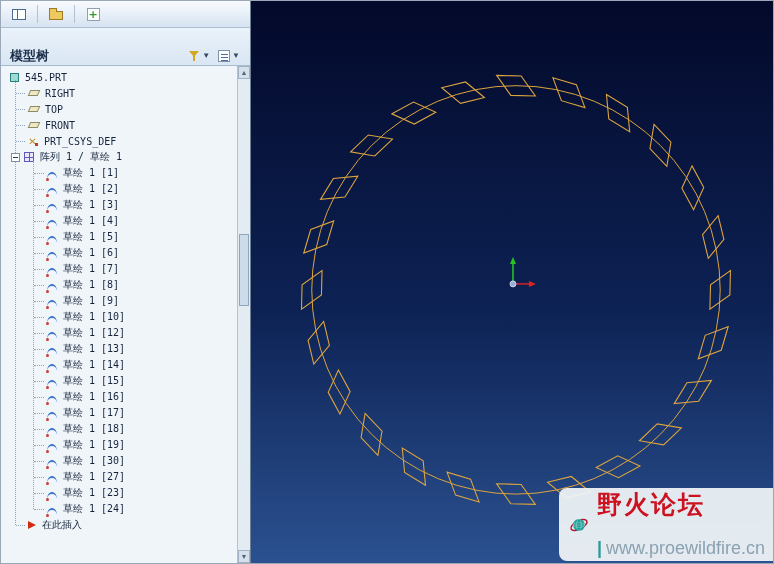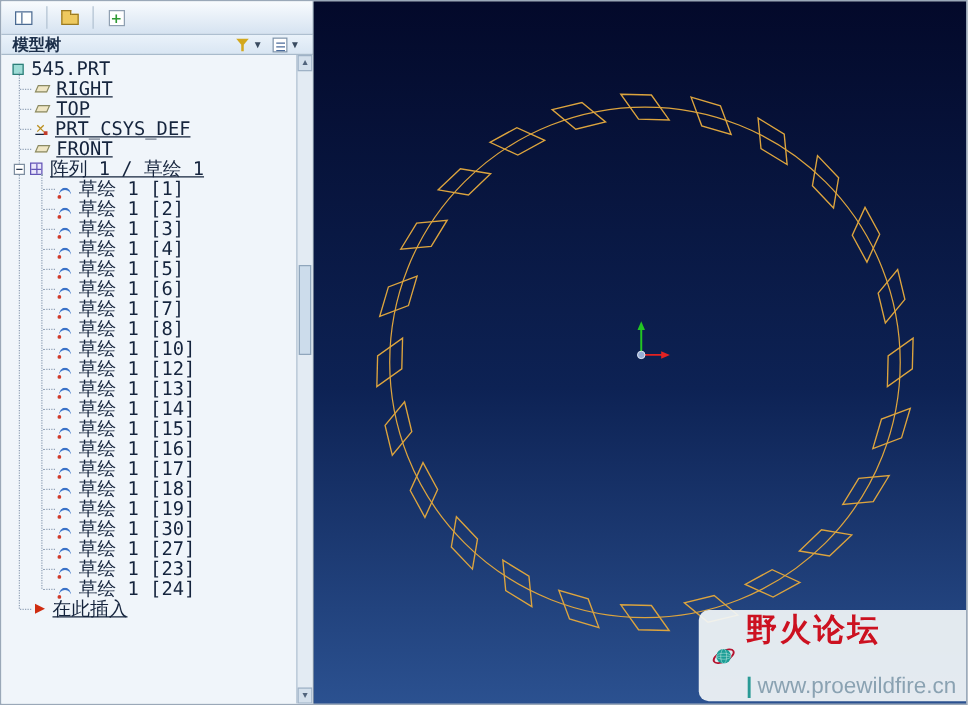--- a/index.html
+++ b/index.html
@@ -30,21 +30,21 @@
 
   .ic-panes { width:14px; height:11px; border:1px solid #4a6a92; background:
       linear-gradient(#4a6a92,#4a6a92) 4px 0/1px 100% no-repeat, #fdfefe; }
   .ic-folder { width:14px; height:9px; background:#eec95e; border:1px solid #9a7a22; position:relative; margin-top:3px; }
   .ic-folder::before { content:""; position:absolute; left:-1px; top:-4px; width:6px; height:3px;
       background:#eec95e; border:1px solid #9a7a22; border-bottom:none; }
   .ic-new { width:13px; height:13px; border:1px solid #8fa0b2; background:#ffffff;
       color:#2e9a34; font:bold 11px/11px "DejaVu Sans", sans-serif; text-align:center; }
 
   .tree-header {
-    height:16px; flex:none; display:flex; align-items:center;
+    height:38px; flex:none; display:flex; align-items:flex-end;
     padding:0 6px 0 9px;
     background:linear-gradient(#eaf2fa,#d9e6f3);
     border-bottom:1px solid #a8bacb;
   }
   .tree-title { font-size:13px; font-weight:bold; color:#1c2f4a; }
   .hd-spacer { flex:1; }
   .hd-btn { display:flex; align-items:center; gap:2px; border:1px solid transparent;
       background:transparent; padding:2px 3px; cursor:pointer; }
   .ic-funnel { width:11px; height:12px; position:relative; }
   .ic-funnel::before { content:""; position:absolute; left:0; top:1px;
@@ -54,21 +54,21 @@
   .ic-list { width:12px; height:12px; border:1px solid #7d93ab; background:
       linear-gradient(#4a6a9a,#4a6a9a) 2px 3px/7px 1px no-repeat,
       linear-gradient(#4a6a9a,#4a6a9a) 2px 6px/7px 1px no-repeat,
       linear-gradient(#4a6a9a,#4a6a9a) 2px 9px/7px 1px no-repeat, #ffffff; }
   .dd-arrow { font-size:8px; color:#394b60; line-height:1; }
 
   
   .tree-wrap { flex:1; position:relative; overflow:hidden; background:#f0f5fa; }
   .tree-body { position:absolute; left:0; top:0; right:13px; bottom:0; padding:3px 0 0 6px; overflow:hidden; }
   .row { height:16px; display:flex; align-items:center;
-      font-family:"DejaVu Sans Mono", monospace; font-size:15px; color:#15243d;
+      font-family:"DejaVu Sans Mono", monospace; font-size:10px; color:#15243d;
       white-space:nowrap; cursor:default; }
   .lbl { padding:0 2px; }
   .node-icon { flex:none; margin-right:4px; display:inline-flex; align-items:center; justify-content:center; }
 
   .icon-part { width:9px; height:9px; background:#9ddcd6; border:1px solid #2d7d78; margin-left:1px; }
   .icon-plane { width:10px; height:6px; background:#efe6c4; border:1px solid #8a8a64; transform:skewX(-24deg); margin-left:2px; }
   .icon-csys { width:11px; height:11px; position:relative; }
   .icon-csys::before { content:"\2715"; color:#bb8f1f; font:bold 10px/11px "DejaVu Sans", sans-serif; }
   .icon-csys::after { content:""; position:absolute; right:0; bottom:1px; width:3px; height:3px; background:#c23b2a; }
   .icon-pattern { width:10px; height:10px; border:1px solid #6456b6; background:
@@ -81,21 +81,21 @@
       border-top:4px solid transparent; border-bottom:4px solid transparent; margin-left:1px; }
   .insert-lbl { color:#15243d; }
 
   .expander { flex:none; width:9px; height:9px; border:1px solid #7d8ea0; background:#ffffff;
       position:relative; margin-right:4px; z-index:2; cursor:pointer; }
   .expander::before { content:""; position:absolute; left:1px; right:1px; top:3px; border-top:1px solid #2a3a50; }
 
   .root-row { padding-left:2px; }
   .lvl1 { position:relative; }
   .lvl1::before { content:""; position:absolute; left:8px; top:-5px; bottom:8px; border-left:1px dotted #93a4b8; }
-  .branch { position:relative; padding-left:20px;text-decoration:underline; }
+  .branch { position:relative; padding-left:20px; }
   .branch::before { content:""; position:absolute; left:9px; top:8px; width:9px; border-top:1px dotted #93a4b8; }
   .pattern-row { padding-left:4px; }
   .pattern-row::before { display:none; }
   .lvl2 { position:relative; }
   .lvl2::before { content:""; position:absolute; left:26px; top:-4px; bottom:8px; border-left:1px dotted #93a4b8; }
   .branch2 { position:relative; padding-left:40px; }
   .branch2::before { content:""; position:absolute; left:27px; top:8px; width:10px; border-top:1px dotted #93a4b8; }
 
   
   .scrollbar { position:absolute; right:0; top:0; bottom:0; width:13px;
@@ -168,26 +168,26 @@
 
           <div class="row branch">
               <span class="node-icon icon-plane"></span>
               <span class="lbl">RIGHT</span>
             </div>
             <div class="row branch">
               <span class="node-icon icon-plane"></span>
               <span class="lbl">TOP</span>
             </div>
             <div class="row branch">
+              <span class="node-icon icon-plane"></span>
+              <span class="lbl">FRONT</span>
+            </div>
+            <div class="row branch">
               <span class="node-icon icon-csys"></span>
               <span class="lbl">PRT_CSYS_DEF</span>
-            </div>
-            <div class="row branch">
-              <span class="node-icon icon-plane"></span>
-              <span class="lbl">FRONT</span>
             </div>
 
           <div class="row branch pattern-row">
             <span class="expander"></span>
             <span class="node-icon icon-pattern"></span>
             <span class="lbl">阵列 1 / 草绘 1</span>
           </div>
 
           <div class="lvl2">
             <div class="row branch2">
@@ -214,20 +214,24 @@
                 <span class="node-icon icon-sketch"></span>
                 <span class="lbl">草绘 1 [6]</span>
               </div>
               <div class="row branch2">
                 <span class="node-icon icon-sketch"></span>
                 <span class="lbl">草绘 1 [7]</span>
               </div>
               <div class="row branch2">
                 <span class="node-icon icon-sketch"></span>
                 <span class="lbl">草绘 1 [8]</span>
+              </div>
+              <div class="row branch2">
+                <span class="node-icon icon-sketch"></span>
+                <span class="lbl">草绘 1 [9]</span>
               </div>
               <div class="row branch2">
                 <span class="node-icon icon-sketch"></span>
                 <span class="lbl">草绘 1 [10]</span>
               </div>
               <div class="row branch2">
                 <span class="node-icon icon-sketch"></span>
                 <span class="lbl">草绘 1 [12]</span>
               </div>
               <div class="row branch2">

